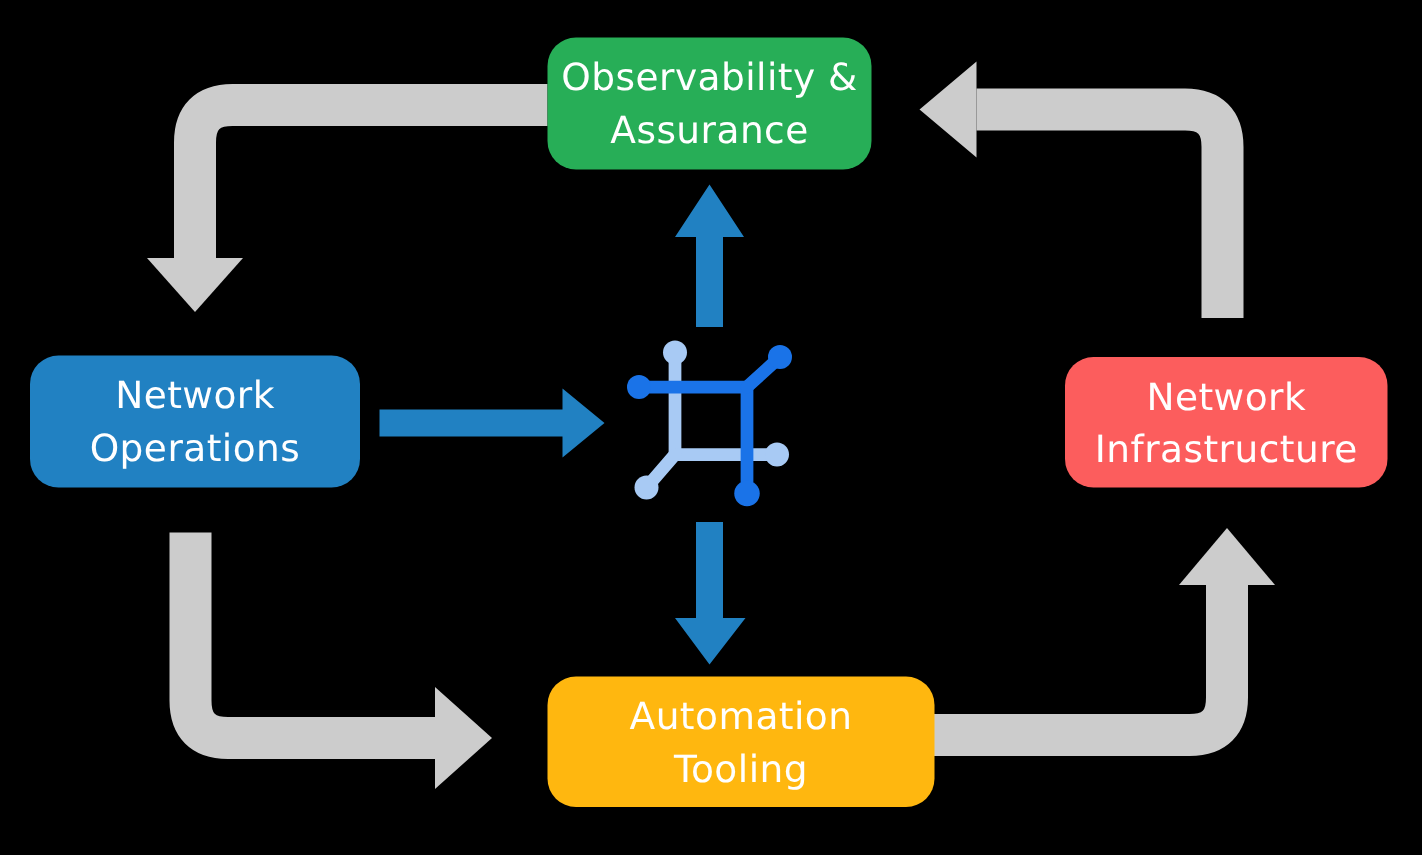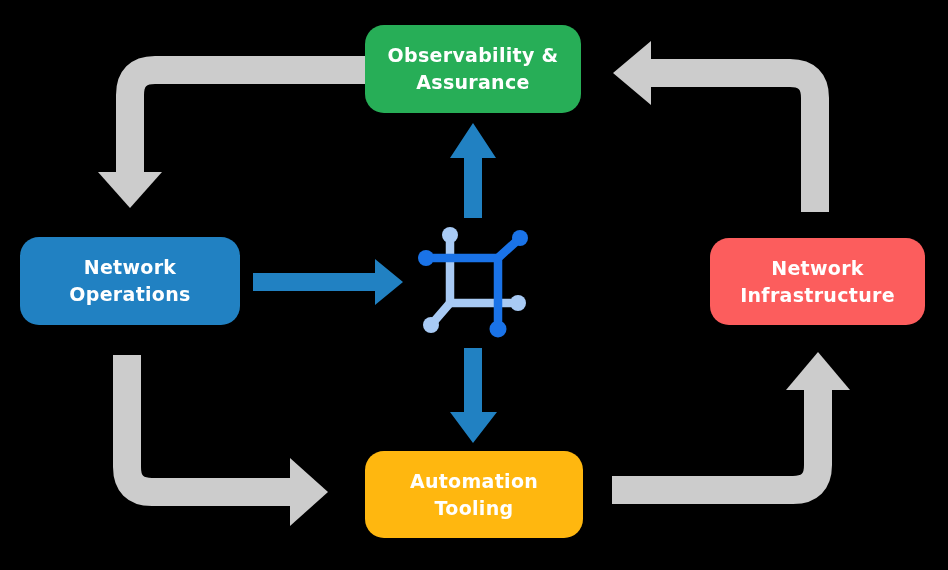--- a/index.html
+++ b/index.html
@@ -23,30 +23,30 @@
   .node-box {
     position: absolute;
     border-radius: 19px;
     display: flex;
     align-items: center;
     justify-content: center;
     text-align: center;
   }
   .node-label {
     color: #ffffff;
-    font-size: 19px;
+    font-size: 25px;
     line-height: 1.4;
-    font-weight: 700;
+    font-weight: 400;
     letter-spacing: 0.3px;
     white-space: pre-line;
   }
   .box-observability { left: 365px; top: 25px;  width: 216px; height: 88px; }
   .box-operations    { left: 20px;  top: 237px; width: 220px; height: 88px; }
   .box-infrastructure{ left: 710px; top: 238px; width: 215px; height: 87px; }
-  .box-automation    { left: 365px; top: 451px; width: 218px; height: 87px; }
+  .box-automation    { left: 365px; top: 451px; width: 258px; height: 87px; }
   .center-icon {
     position: absolute;
     left: 415px; top: 225px;
     width: 125px; height: 125px;
   }
   .icon-line {
     fill: none;
     stroke-width: 8.5;
     stroke-linecap: round;
     stroke-linejoin: round;

